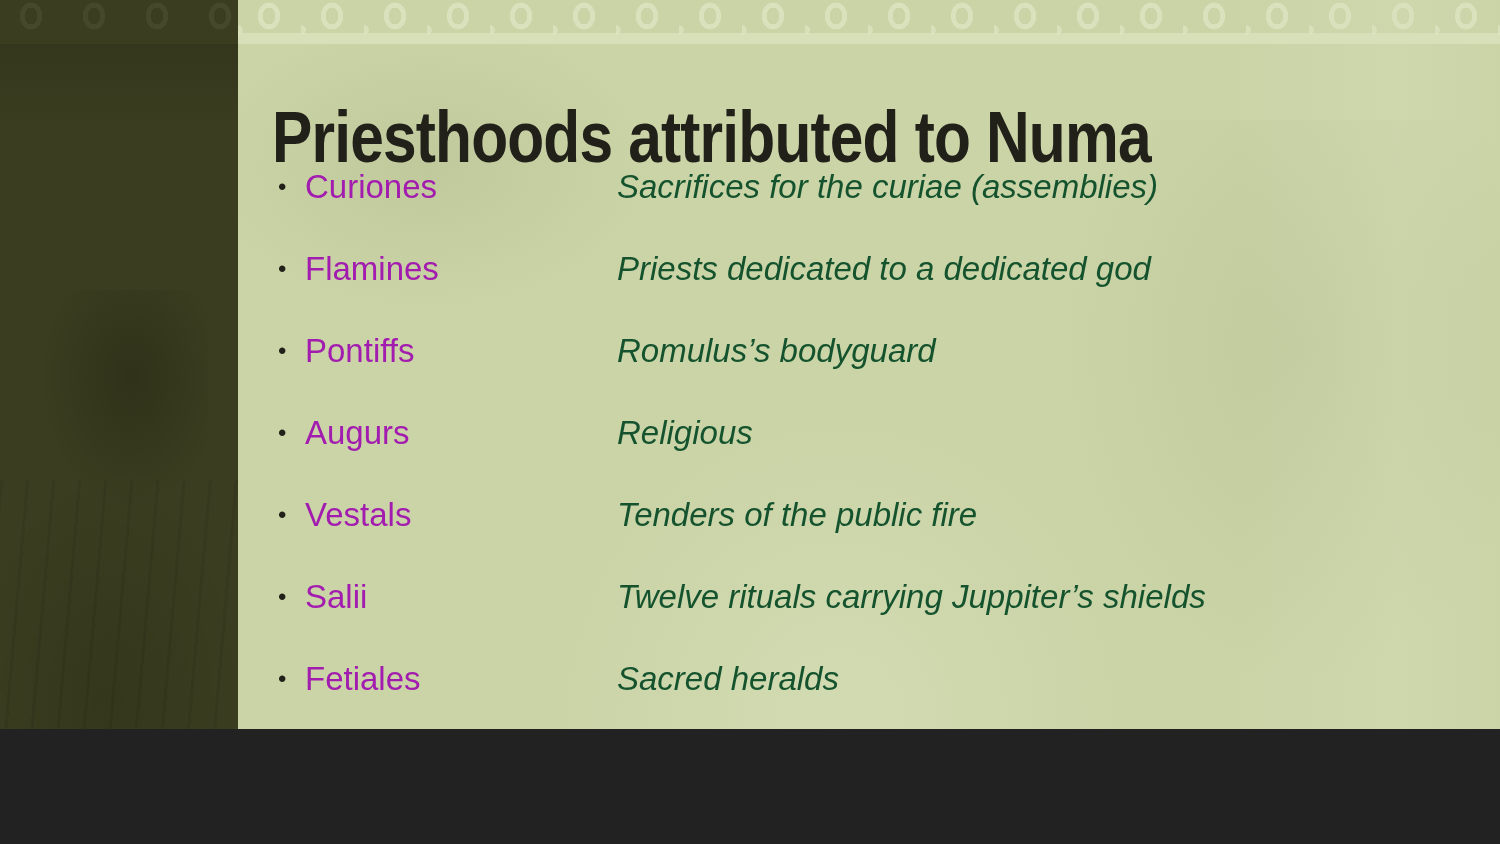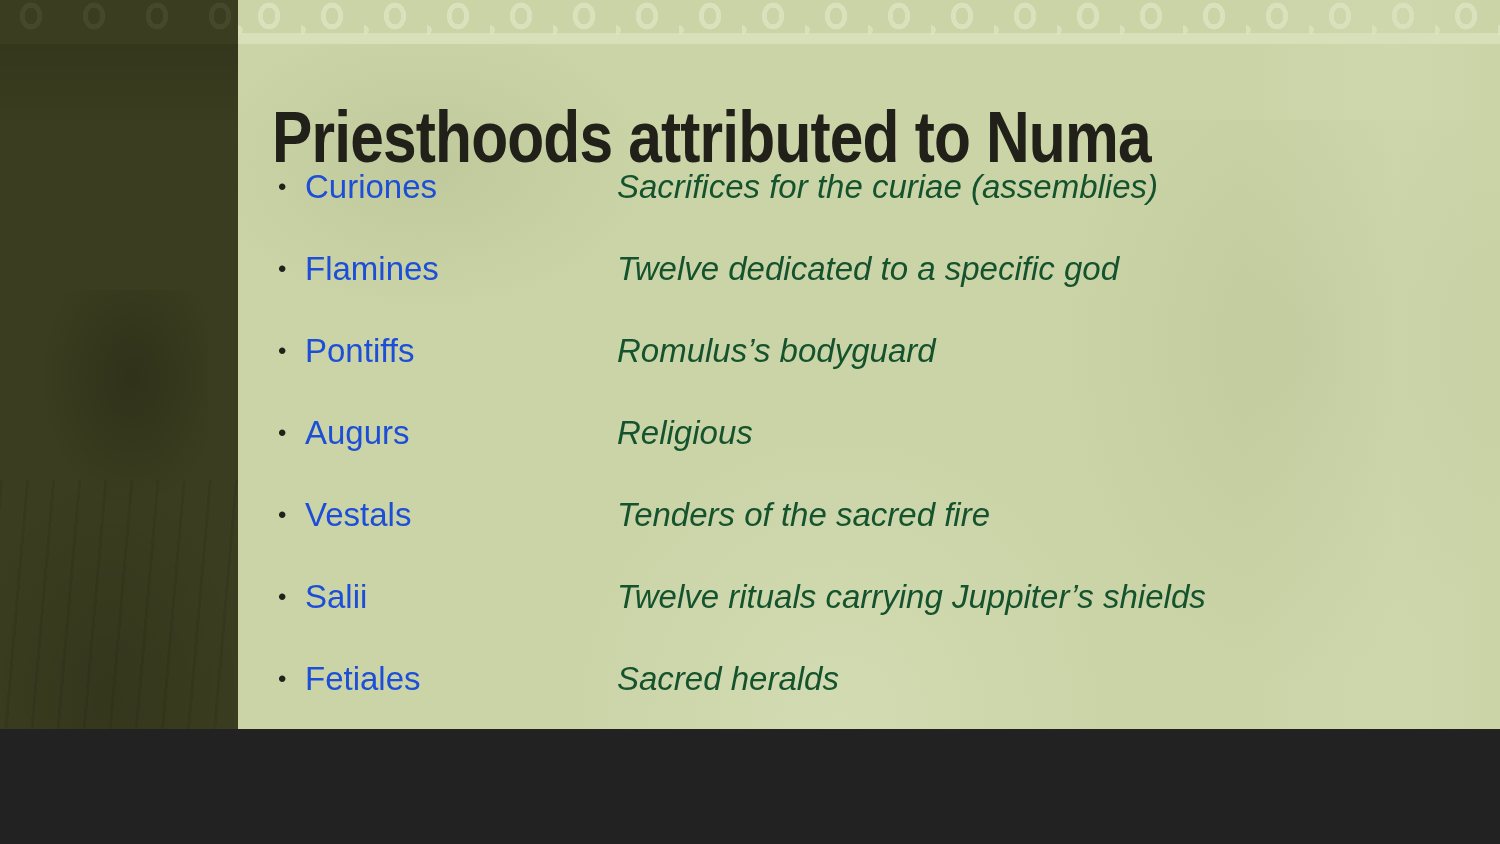--- a/index.html
+++ b/index.html
@@ -131,21 +131,21 @@
   .bullet {
     width: 27px;
     font-size: 24px;
     line-height: 44px;
     color: #21211a;
     flex: 0 0 27px;
   }
   .term {
     font-size: 33px;
     line-height: 44px;
-    color: #1d4ed8;
+    color: #a21caf;
     flex: 0 0 312px;
     white-space: nowrap;
   }
   .desc {
     font-size: 33px;
     line-height: 44px;
     font-style: italic;
     color: #14532d;
     white-space: nowrap;
   }
@@ -175,39 +175,39 @@
 
     <div class="row row-0">
       <span class="bullet">•</span>
       <span class="term">Curiones</span>
       <span class="desc">Sacrifices for the curiae (assemblies)</span>
     </div>
 
     <div class="row row-1">
       <span class="bullet">•</span>
       <span class="term">Flamines</span>
-      <span class="desc">Twelve dedicated to a specific god</span>
+      <span class="desc">Priests dedicated to a dedicated god</span>
     </div>
 
     <div class="row row-2">
       <span class="bullet">•</span>
       <span class="term">Pontiffs</span>
       <span class="desc">Romulus’s bodyguard</span>
     </div>
 
     <div class="row row-3">
       <span class="bullet">•</span>
       <span class="term">Augurs</span>
       <span class="desc">Religious</span>
     </div>
 
     <div class="row row-4">
       <span class="bullet">•</span>
       <span class="term">Vestals</span>
-      <span class="desc">Tenders of the sacred fire</span>
+      <span class="desc">Tenders of the public fire</span>
     </div>
 
     <div class="row row-5">
       <span class="bullet">•</span>
       <span class="term">Salii</span>
       <span class="desc">Twelve rituals carrying Juppiter’s shields</span>
     </div>
 
     <div class="row row-6">
       <span class="bullet">•</span>

